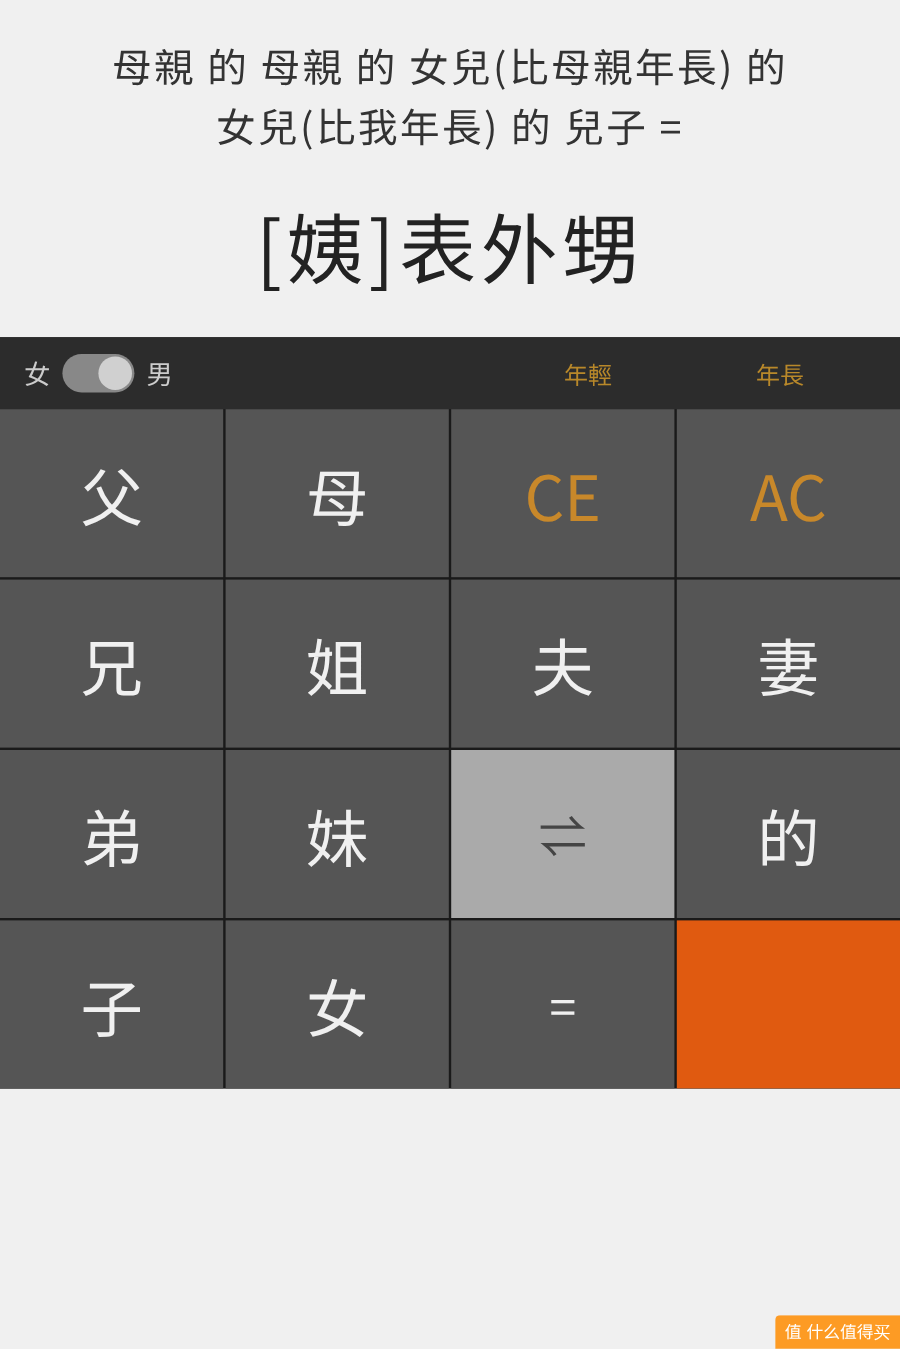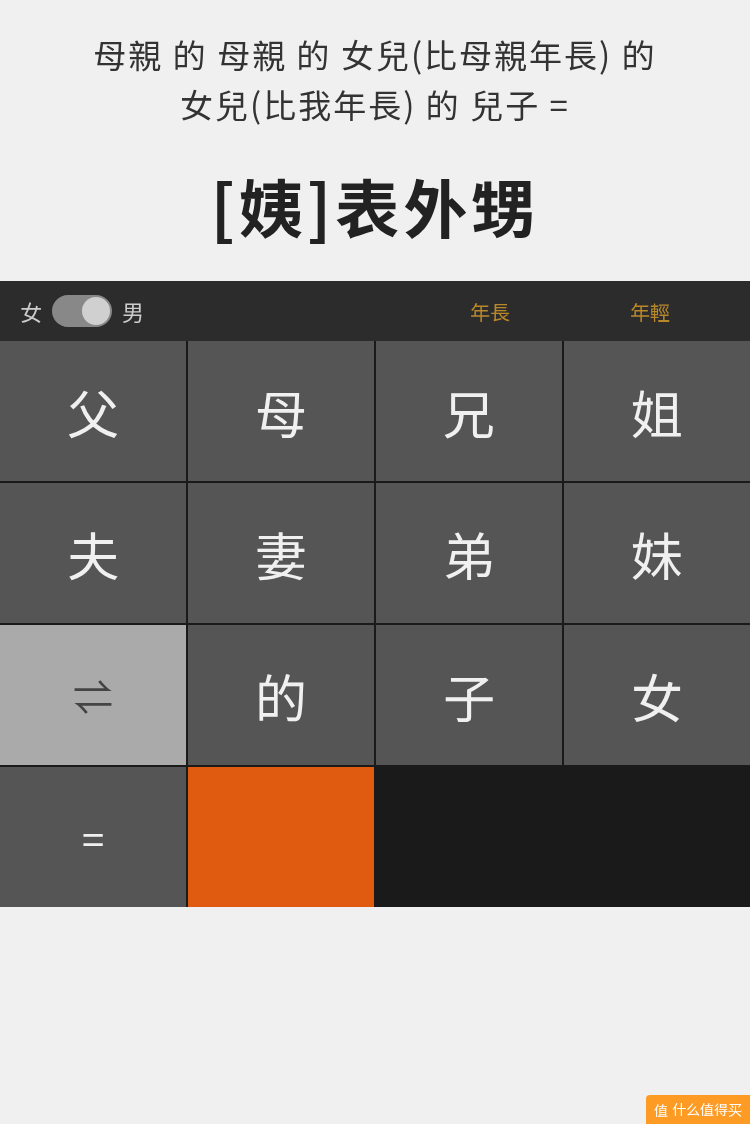--- a/index.html
+++ b/index.html
@@ -25,21 +25,21 @@
     }
 
     
     #result-area {
       background: #f0f0f0;
       text-align: center;
       padding: 10px 20px 30px 20px;
     }
     #result-text {
       font-size: 64px;
-      font-weight: bold;
+      font-weight: normal;
       color: #222;
       letter-spacing: 4px;
     }
 
     
     #keyboard {
       background: #2c2c2c;
       width: 750px;
     }
 
@@ -164,28 +164,30 @@
 
 <div id="keyboard">
 
   <div id="keyboard-header">
     <span id="gender-label-female">女</span>
     <div id="toggle-container">
       <div id="toggle-thumb"></div>
     </div>
     <span id="gender-label-male">男</span>
     <div id="header-spacer"></div>
+    <span id="header-younger">年輕</span>
     <span id="header-older">年長</span>
-    <span id="header-younger">年輕</span>
   </div>
 
   <div id="keyboard-grid">
 
     <div class="key-cell dark-gray">父</div>
     <div class="key-cell dark-gray">母</div>
+    <div class="key-cell golden">CE</div>
+    <div class="key-cell golden">AC</div>
 
     <div class="key-cell dark-gray">兄</div>
     <div class="key-cell dark-gray">姐</div>
     <div class="key-cell dark-gray">夫</div>
     <div class="key-cell dark-gray">妻</div>
 
     <div class="key-cell dark-gray">弟</div>
     <div class="key-cell dark-gray">妹</div>
     <div class="key-cell arrow-cell">⇌</div>
     <div class="key-cell dark-gray">的</div>

